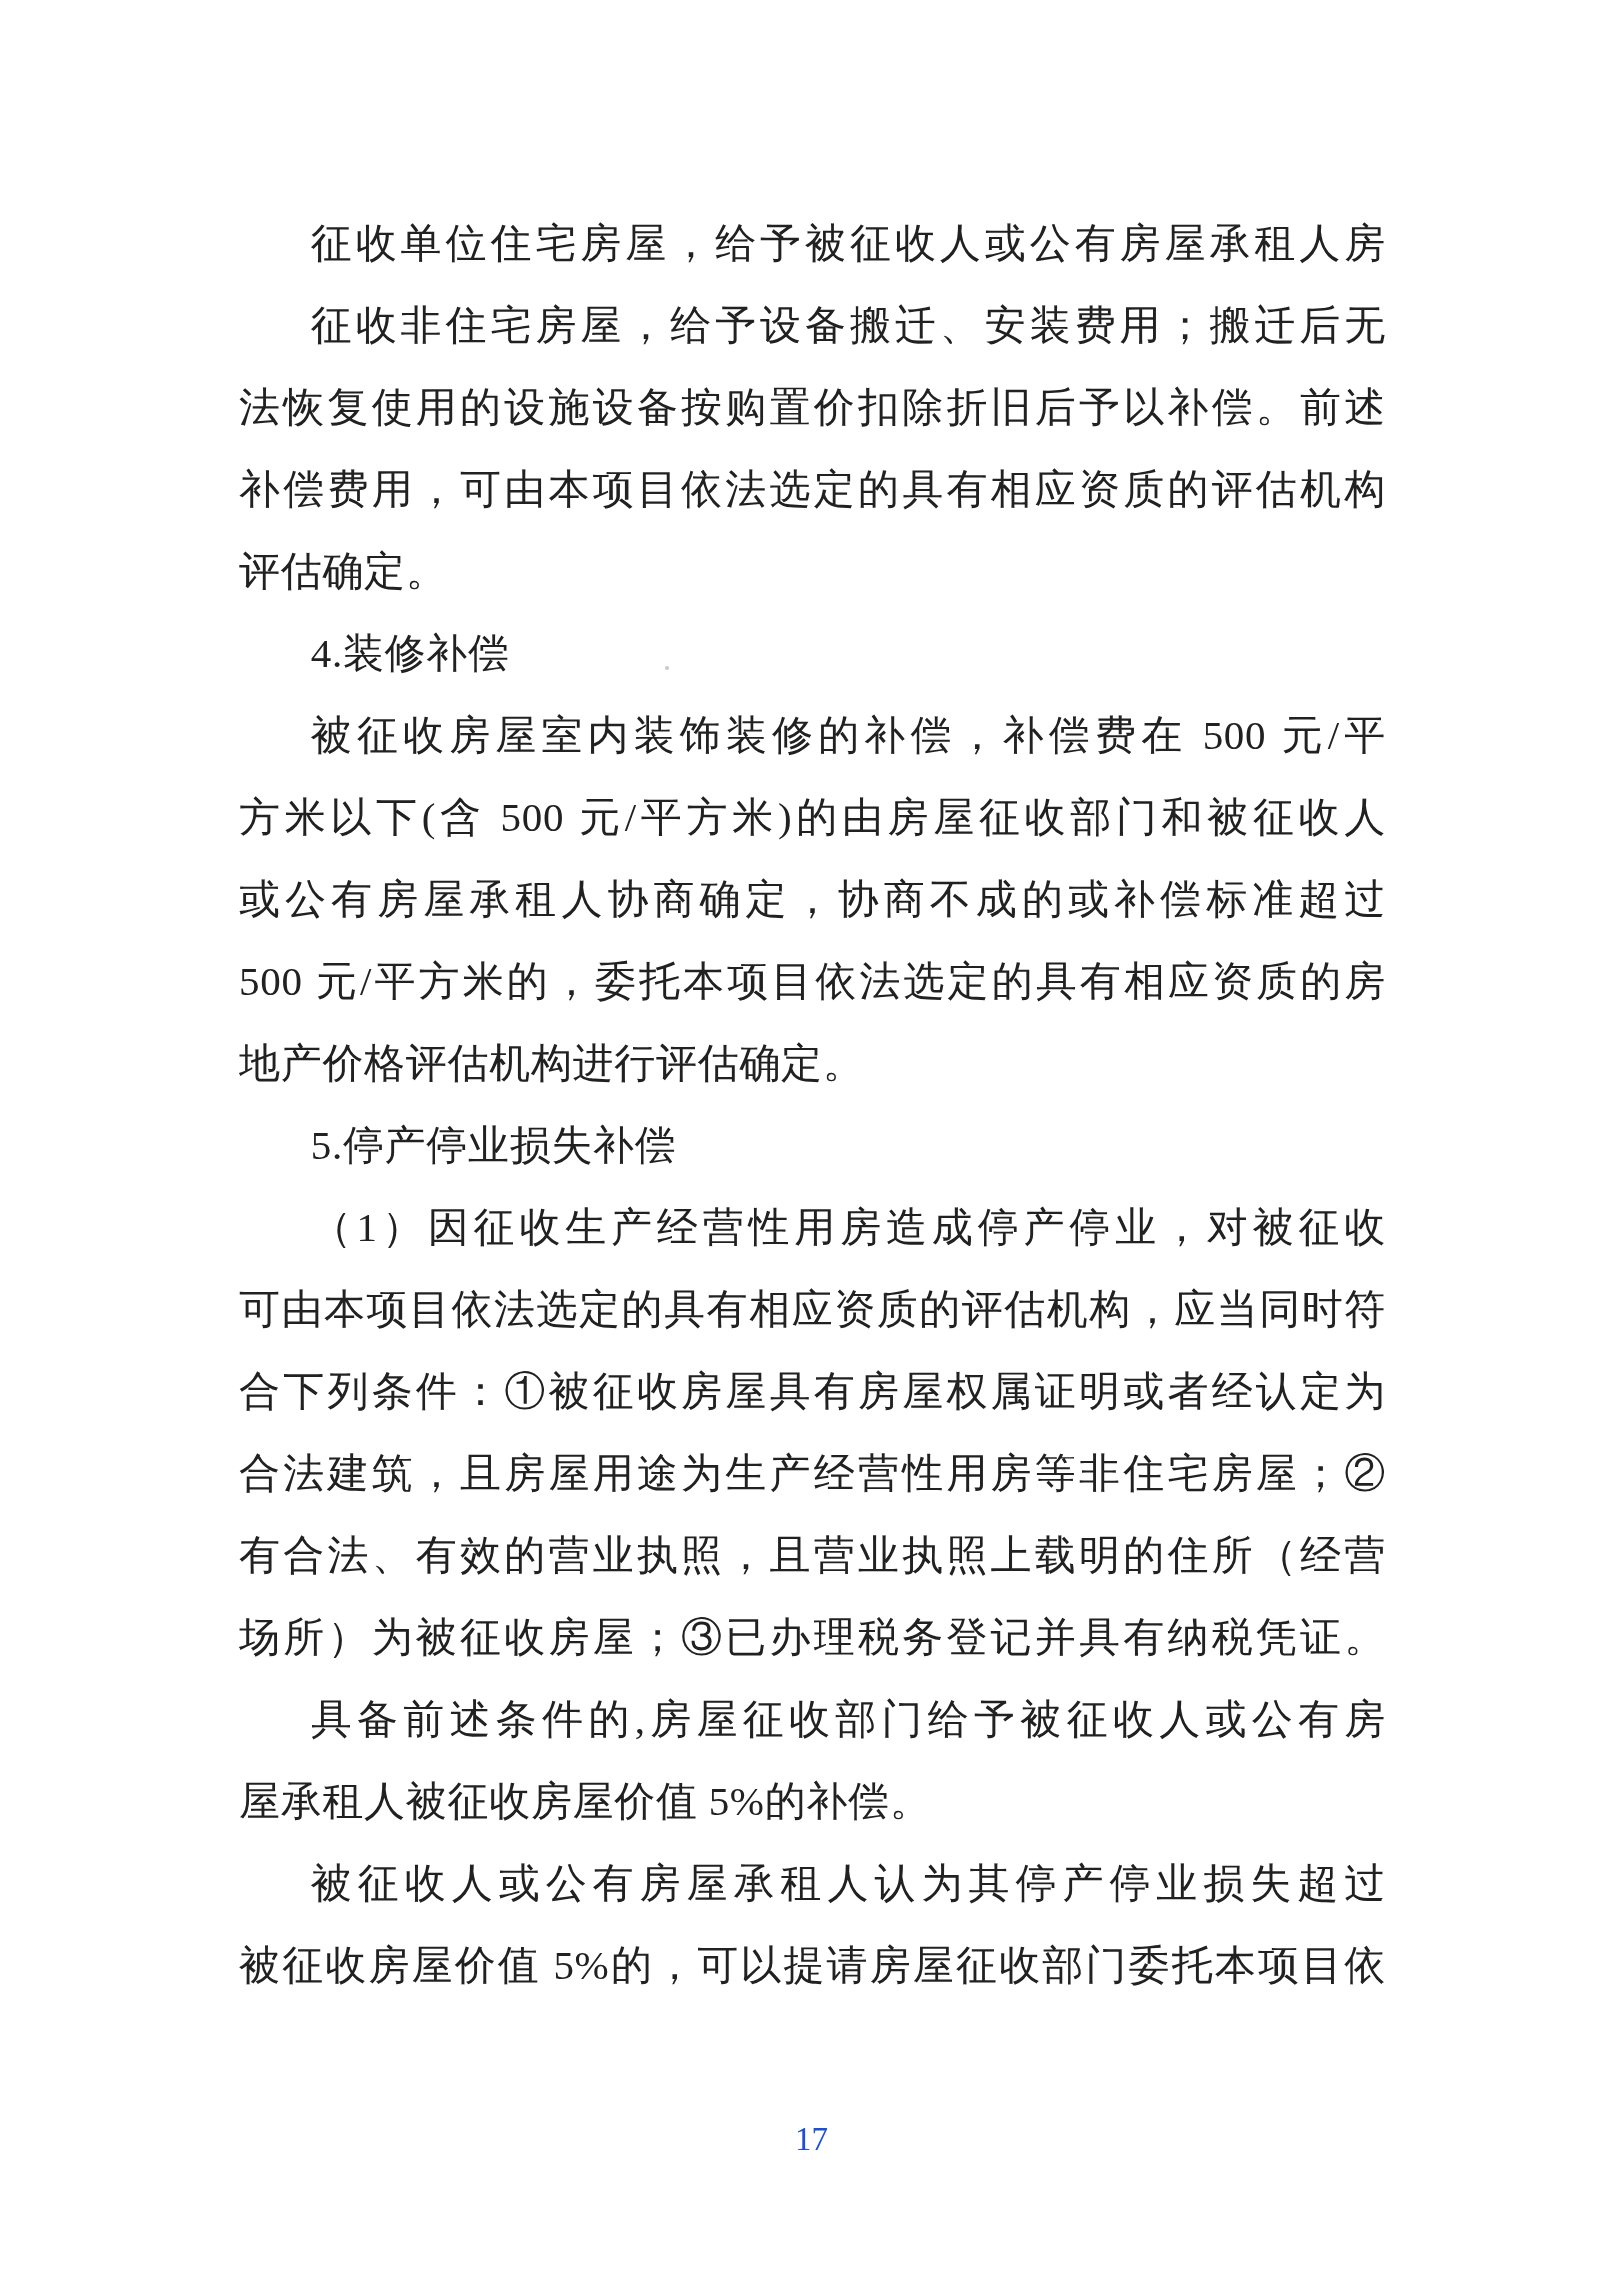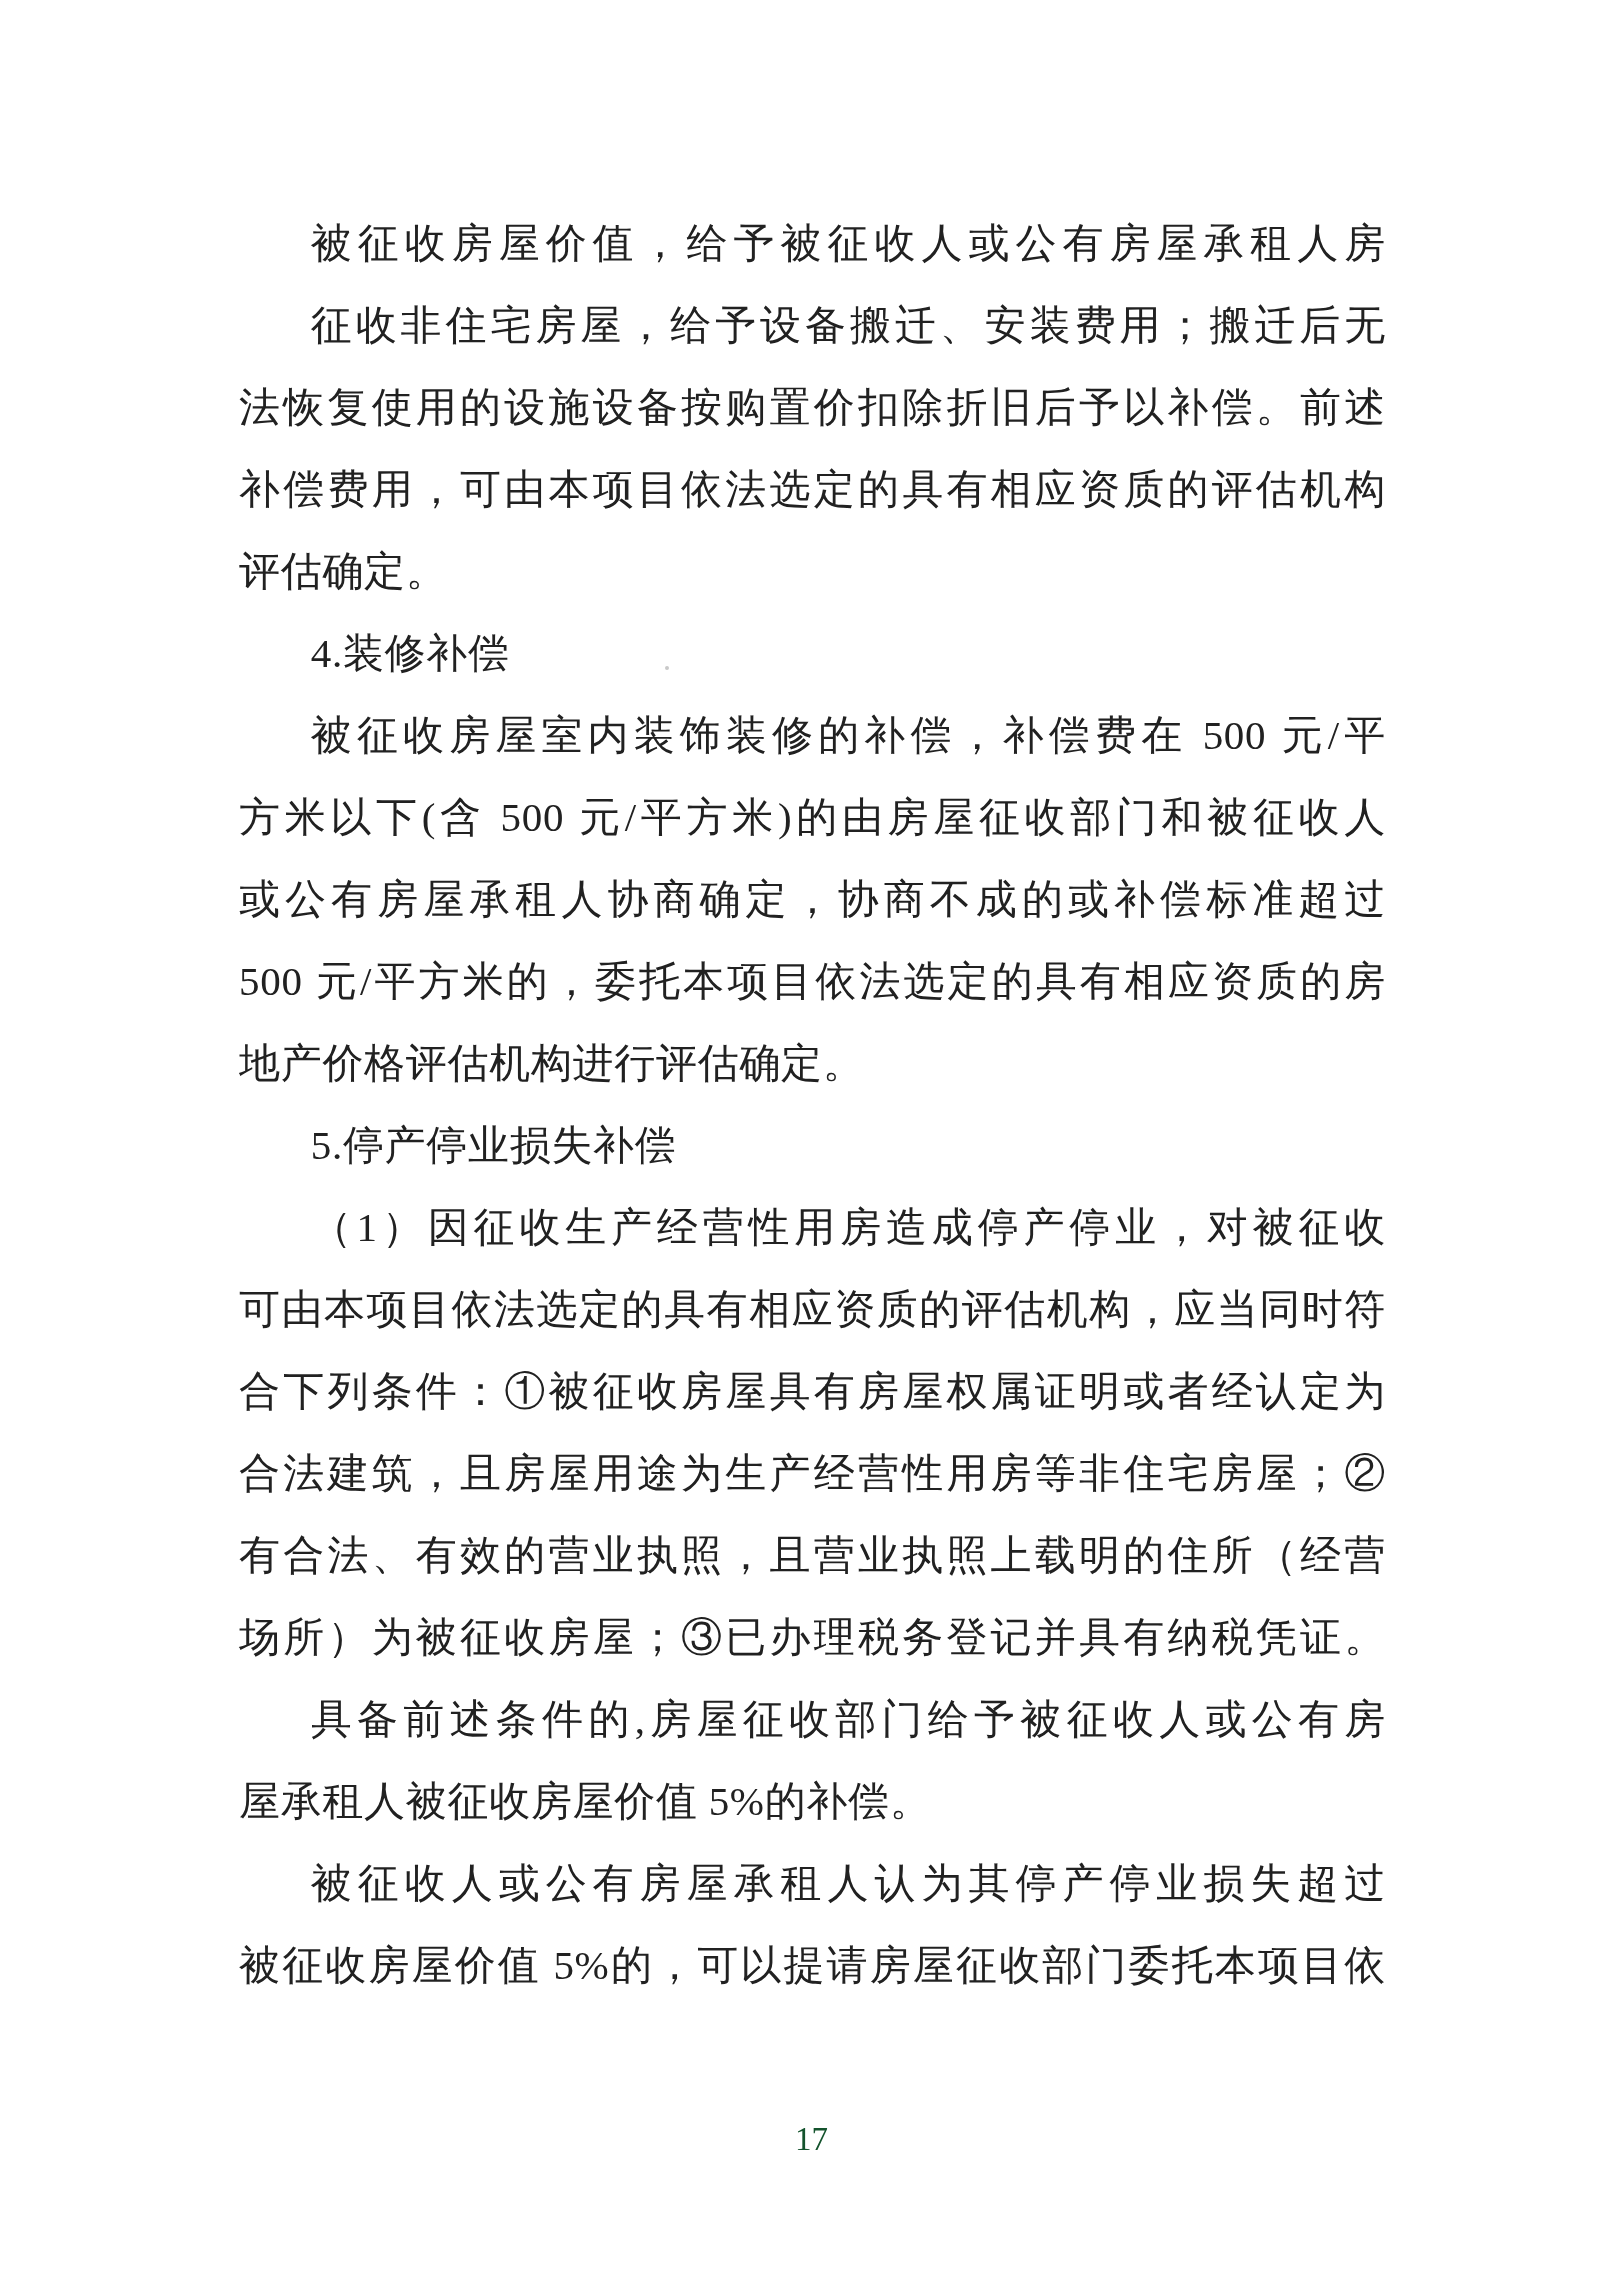--- a/index.html
+++ b/index.html
@@ -42,38 +42,38 @@
     font-weight: normal;
   }
   .page-number {
     position: absolute;
     top: 2123px;
     left: 0;
     width: 100%;
     text-align: center;
     font-size: 33px;
     line-height: 1;
-    color: #14532d;
+    color: #1d4ed8;
   }
   .scan-speck {
     position: absolute;
     left: 665px;
     top: 666px;
     width: 3.9px;
     height: 3.9px;
     border-radius: 50%;
     background: #c9c9c9;
   }
 </style>
 </head>
 <body>
 
 <div class="page">
   <main class="doc-body">
-      <div class="line indent justify">被征收房屋价值，给予被征收人或公有房屋承租人房</div>
+      <div class="line indent justify">征收单位住宅房屋，给予被征收人或公有房屋承租人房</div>
       <div class="line indent justify">征收非住宅房屋，给予设备搬迁、安装费用；搬迁后无</div>
       <div class="line justify">法恢复使用的设施设备按购置价扣除折旧后予以补偿。前述</div>
       <div class="line justify">补偿费用，可由本项目依法选定的具有相应资质的评估机构</div>
       <div class="line">评估确定。</div>
       <div class="line indent bold">4.装修补偿</div>
       <div class="line indent justify">被征收房屋室内装饰装修的补偿，补偿费在 500 元/平</div>
       <div class="line justify">方米以下(含 500 元/平方米)的由房屋征收部门和被征收人</div>
       <div class="line justify">或公有房屋承租人协商确定，协商不成的或补偿标准超过</div>
       <div class="line justify">500 元/平方米的，委托本项目依法选定的具有相应资质的房</div>
       <div class="line">地产价格评估机构进行评估确定。</div>

